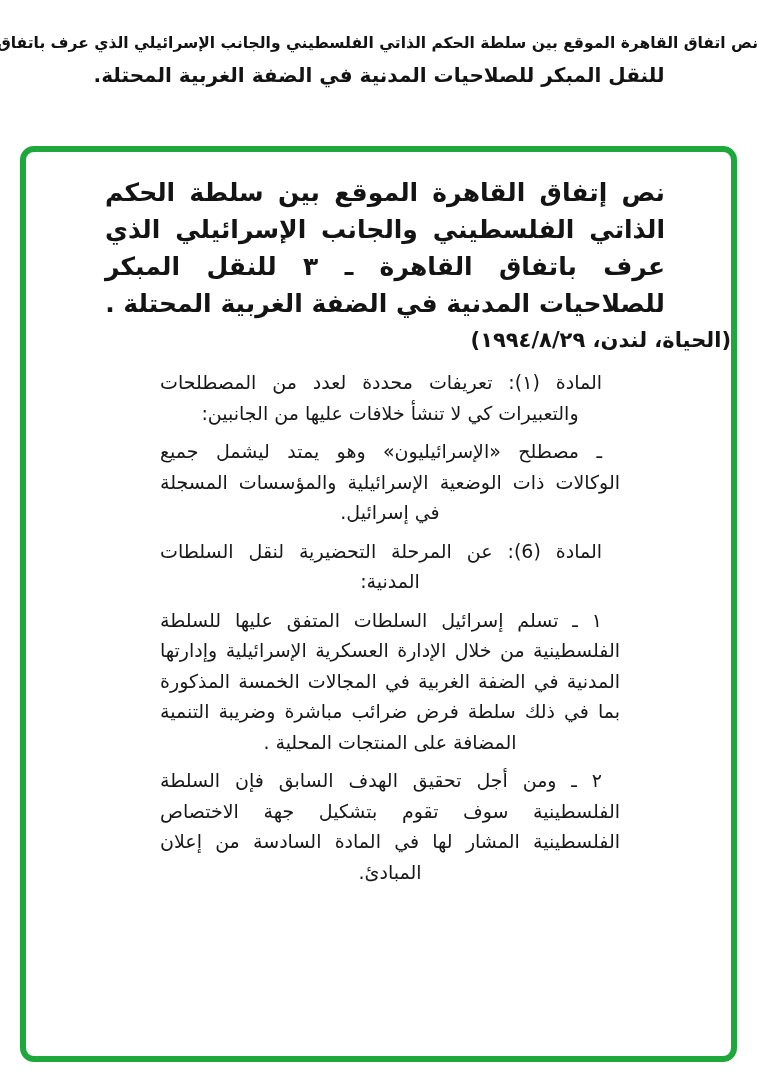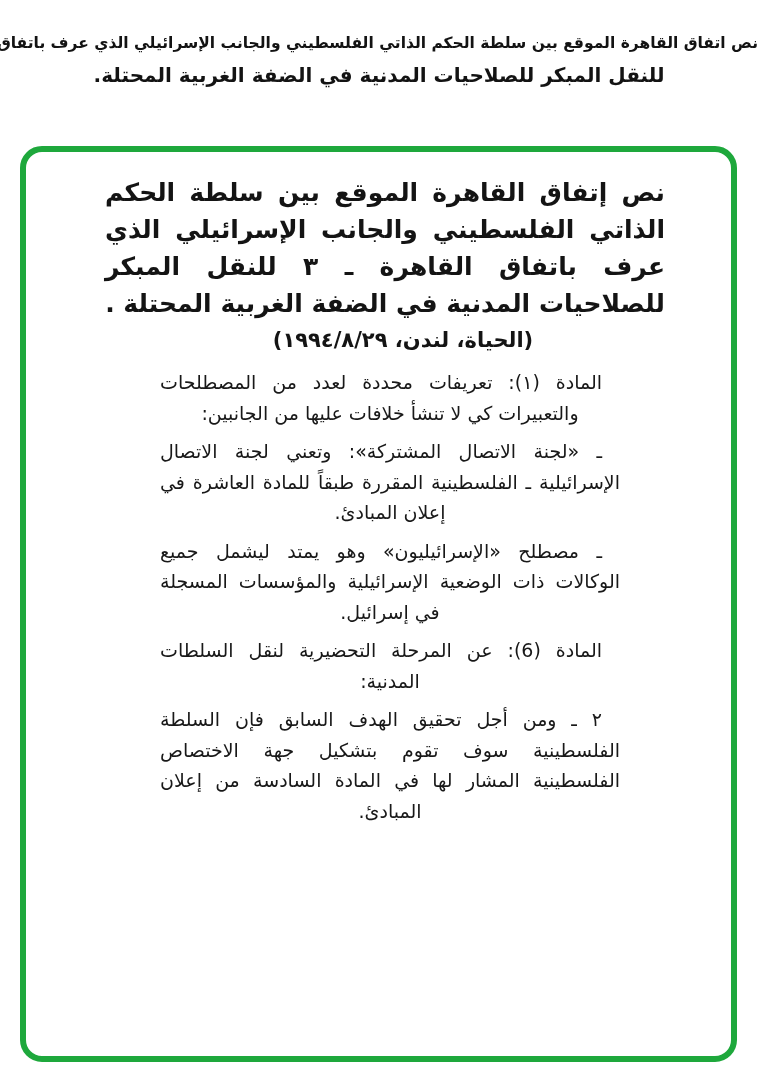--- a/index.html
+++ b/index.html
@@ -40,41 +40,41 @@
     font-size: 12.5px;
     line-height: 17px;
     white-space: nowrap;
   }
   
   .doc-box {
     position: absolute;
     left: 20px; top: 146px;
     width: 705px; height: 904px;
     border: 6px solid #1ea83c;
-    border-radius: 22px;
+    border-radius: 14px;
     background: #ffffff;
     overflow: hidden;
   }
   
   .doc-title {
     margin: 22px 66px 0 79px;
     font-size: 25px;
     font-weight: bold;
     line-height: 37px;
     text-align: justify;
     text-align-last: center;
     color: #141414;
   }
   .doc-dateline {
     margin: 4px 0 0 0;
     padding-left: 49px;
     font-size: 21px;
     font-weight: bold;
     line-height: 28px;
-    text-align: center;
+    text-align: right;
     color: #141414;
   }
   
   .doc-body {
     margin-top: 13px;
     padding: 0 111px 0 134px;
   }
   .doc-body p {
     margin: 8px 0 7px 0;
     font-size: 19px;
@@ -94,20 +94,20 @@
     <div class="hdr-line1">نص اتفاق القاهرة الموقع بين سلطة الحكم الذاتي الفلسطيني والجانب الإسرائيلي الذي عرف باتفاق القاهرة - ٣</div>
     <div class="hdr-line2">للنقل المبكر للصلاحيات المدنية في الضفة الغربية المحتلة.</div>
   </header>
 
   <section class="doc-box" style="border-color: rgb(30, 168, 60);">
     <h1 class="doc-title">نص إتفاق القاهرة الموقع بين سلطة الحكم الذاتي الفلسطيني والجانب الإسرائيلي الذي عرف باتفاق القاهرة ـ ٣ للنقل المبكر للصلاحيات المدنية في الضفة الغربية المحتلة .</h1>
     <div class="doc-dateline">(الحياة، لندن، ١٩٩٤/٨/٢٩)</div>
     <div class="doc-body">
 
     <p>المادة (١): تعريفات محددة لعدد من المصطلحات والتعبيرات كي لا تنشأ خلافات عليها من الجانبين:</p>
-        <p>ـ «لجنة الاتصال المشتركة»: وتعني لجنة الاتصال الإسرائيلية ـ الفلسطينية المقررة طبقاً للمادة العاشرة في إعلان المبادئ.</p>
         <p>ـ مصطلح «الإسرائيليون» وهو يمتد ليشمل جميع الوكالات ذات الوضعية الإسرائيلية والمؤسسات المسجلة في إسرائيل.</p>
         <p>المادة (6): عن المرحلة التحضيرية لنقل السلطات المدنية:</p>
+        <p>١ ـ تسلم إسرائيل السلطات المتفق عليها للسلطة الفلسطينية من خلال الإدارة العسكرية الإسرائيلية وإدارتها المدنية في الضفة الغربية في المجالات الخمسة المذكورة بما في ذلك سلطة فرض ضرائب مباشرة وضريبة التنمية المضافة على المنتجات المحلية .</p>
         <p>٢ ـ ومن أجل تحقيق الهدف السابق فإن السلطة الفلسطينية سوف تقوم بتشكيل جهة الاختصاص الفلسطينية المشار لها في المادة السادسة من إعلان المبادئ.</p>
       </div>
   </section>
 
 </div>
 
 </body></html>

